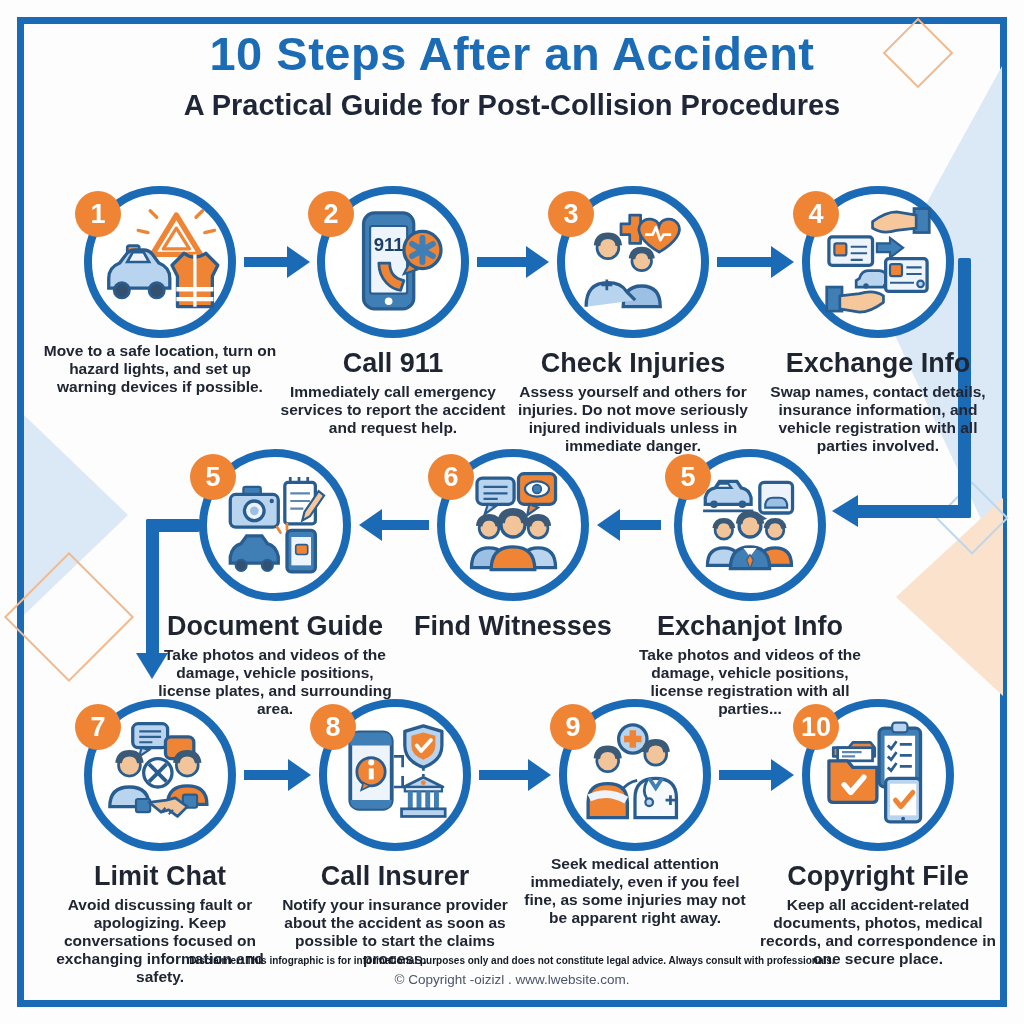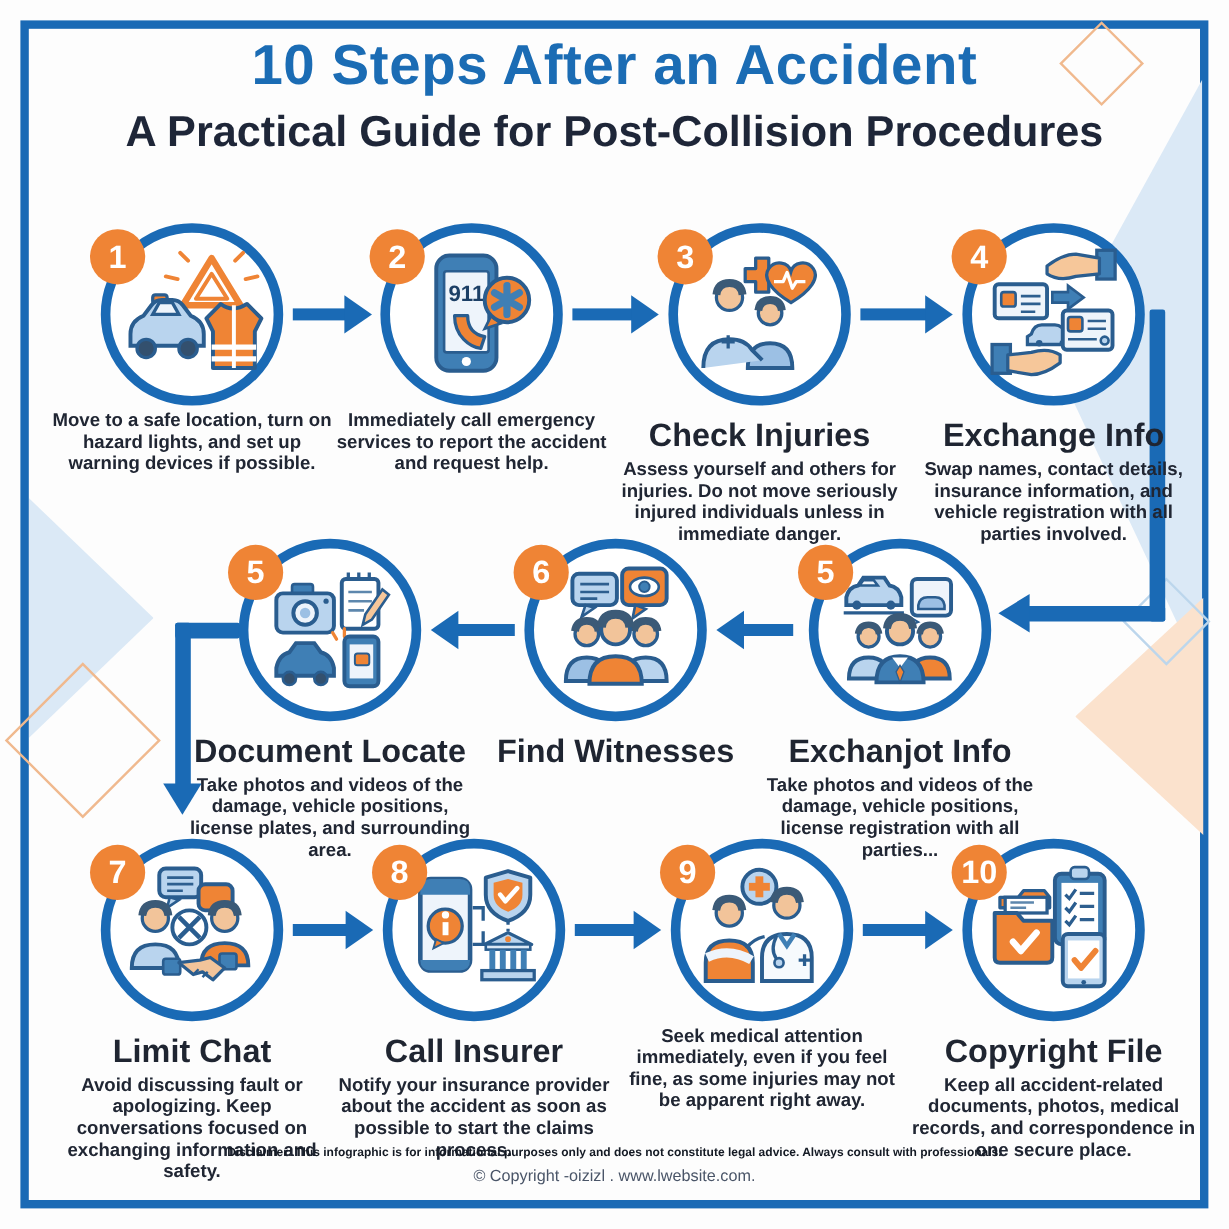--- a/index.html
+++ b/index.html
@@ -28,21 +28,21 @@
   .dia-tr{left:893px;top:28px;width:46px;height:46px;border:2px solid var(--outline-peach);transform:rotate(45deg);}
   .tri-left{left:24px;top:415px;width:104px;height:200px;background:var(--shape-light-blue);
     clip-path:polygon(100% 50%,0 0,0 100%);}
   .dia-left{left:23px;top:571px;width:88px;height:88px;border:2px solid var(--outline-peach);transform:rotate(45deg);}
   .tri-right{left:896px;top:498px;width:107px;height:198px;background:var(--shape-peach);
     clip-path:polygon(0 50%,100% 0,100% 100%);}
   .dia-right{left:946px;top:492px;width:48px;height:48px;border:2px solid var(--outline-light-blue);transform:rotate(45deg);}
 
   .header{position:absolute;left:0;top:26px;width:100%;text-align:center;z-index:3;}
   .main-title{font-size:47px;font-weight:800;color:var(--title-blue);letter-spacing:.5px;}
-  .sub-title{font-size:36px;font-weight:600;color:#1e2638;margin-top:8px;}
+  .sub-title{font-size:29px;font-weight:600;color:#1e2638;margin-top:8px;}
 
   .step{position:absolute;z-index:3;text-align:center;}
   .ring{position:relative;width:152px;height:152px;margin:0 auto;box-sizing:border-box;
     border:8px solid var(--primary-blue);border-radius:50%;background:#fff;}
   .ring svg{position:absolute;left:0;right:0;top:0;bottom:0;margin:auto;}
   .badge{position:absolute;left:-17px;top:-3px;width:46px;height:46px;border-radius:50%;
     background:var(--badge-orange);color:#fff;font-size:27px;font-weight:800;
     display:flex;align-items:center;justify-content:center;}
   .stitle{margin-top:11px;font-size:27px;font-weight:800;color:var(--text-dark);line-height:1.1;}
   .sdesc{margin-top:4px;font-size:15.5px;font-weight:700;color:#202633;line-height:1.17;}
@@ -156,20 +156,21 @@
       <path d="M42 56 c0 16 12 24 20 25 l3 -9 c-10 -2 -13 -8 -13 -16 z" fill="#ef8435" stroke="#2a5d8f" stroke-width="2.5" stroke-linejoin="round"></path>
       <circle cx="51" cy="91" r="3.5" fill="#fff"></circle>
       <path d="M70 56 l-5 10 12 -4 z" fill="#ef8435" stroke="#2a5d8f" stroke-width="2"></path>
       <circle cx="82" cy="44" r="17" fill="#ef8435" stroke="#2a5d8f" stroke-width="3"></circle>
       <g stroke="#3f7fb5" stroke-width="5.5" stroke-linecap="round">
         <path d="M82 33 v22 M72.5 38.5 l19 11 M91.5 38.5 l-19 11"></path>
       </g>
     </svg>
     <div class="badge">2</div>
   </div>
+  <div class="stitle">Call 911</div>
   <div class="sdesc">Immediately call emergency services to report the accident and request help.</div>
 </div>
 
 <div class="step" style="left:513px;top:186px;width:240px">
   <div class="ring">
     <svg width="120" height="120" viewBox="0 0 110 110">
       <path d="M52 12 h10 v8 h8 v10 h-8 v8 h-10 v-8 h-8 v-10 h8 z" fill="#ef8435" stroke="#2a5d8f" stroke-width="2.5" stroke-linejoin="round"></path>
       <path d="M96 20 c-5 -7 -15 -5 -17 2 c-2 -7 -12 -9 -17 -2 c-5 7 2 17 17 26 c15 -9 22 -19 17 -26 z" fill="#ef8435" stroke="#2a5d8f" stroke-width="2.5"></path>
       <path d="M66 30 h7 l3 -7 4 12 3 -5 h7" stroke="#fff" stroke-width="2.5" fill="none" stroke-linejoin="round"></path>
       <circle cx="63" cy="54" r="9" fill="#f2c49a" stroke="#2a5d8f" stroke-width="2.5"></circle>
@@ -226,21 +227,21 @@
       <path d="M14 84 q2 -10 10 -12 l5 -7 h14 l5 7 q8 2 10 12 v6 h-44 z" fill="#3f7fb5" stroke="#2a5d8f" stroke-width="3"></path>
       <circle cx="24" cy="92" r="5" fill="#33506e" stroke="#2a5d8f" stroke-width="2"></circle>
       <circle cx="48" cy="92" r="5" fill="#33506e" stroke="#2a5d8f" stroke-width="2"></circle>
       <path d="M60 62 l-3 -5 M66 60 l0 -6" stroke="#ef8435" stroke-width="2.5" stroke-linecap="round"></path>
       <rect x="66" y="60" width="26" height="38" rx="4" fill="#3f7fb5" stroke="#2a5d8f" stroke-width="3"></rect>
       <rect x="70" y="66" width="18" height="26" fill="#eef4fb"></rect>
       <rect x="74" y="73" width="11" height="9" rx="2" fill="#ef8435" stroke="#2a5d8f" stroke-width="1.5"></rect>
     </svg>
     <div class="badge">5</div>
   </div>
-  <div class="stitle">Document Locate</div>
+  <div class="stitle">Document Guide</div>
   <div class="sdesc">Take photos and videos of the damage, vehicle positions, license plates, and surrounding area.</div>
 </div>
 
 <div class="step" style="left:393px;top:449px;width:240px">
   <div class="ring">
     <svg width="120" height="120" viewBox="0 0 110 110">
       <rect x="22" y="12" width="34" height="24" rx="5" fill="#b9d4ee" stroke="#2a5d8f" stroke-width="3"></rect>
       <path d="M32 36 l-3 9 10 -7 z" fill="#b9d4ee" stroke="#2a5d8f" stroke-width="2"></path>
       <path d="M28 20 h22 M28 26 h22 M28 31 h13" stroke="#2e5f8f" stroke-width="2"></path>
       <rect x="60" y="8" width="34" height="28" rx="5" fill="#ef8435" stroke="#2a5d8f" stroke-width="3"></rect>

